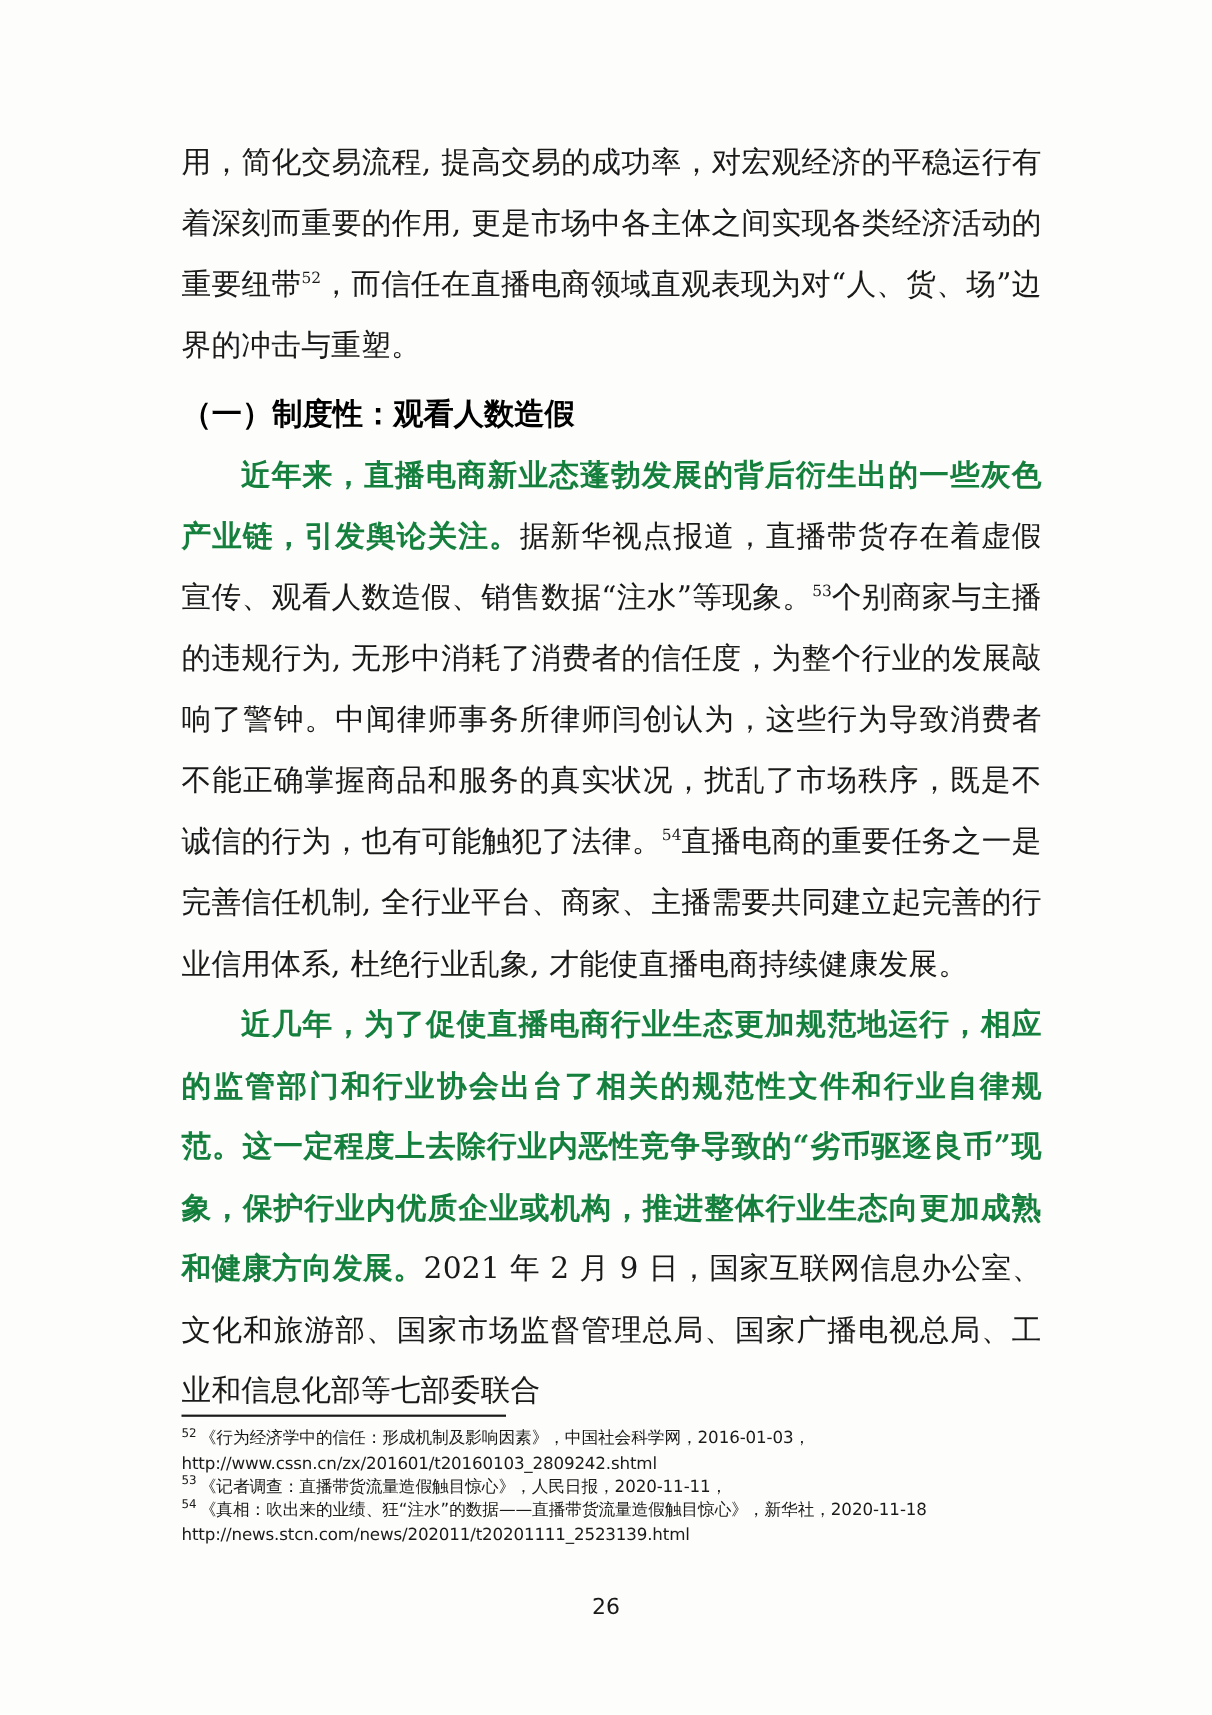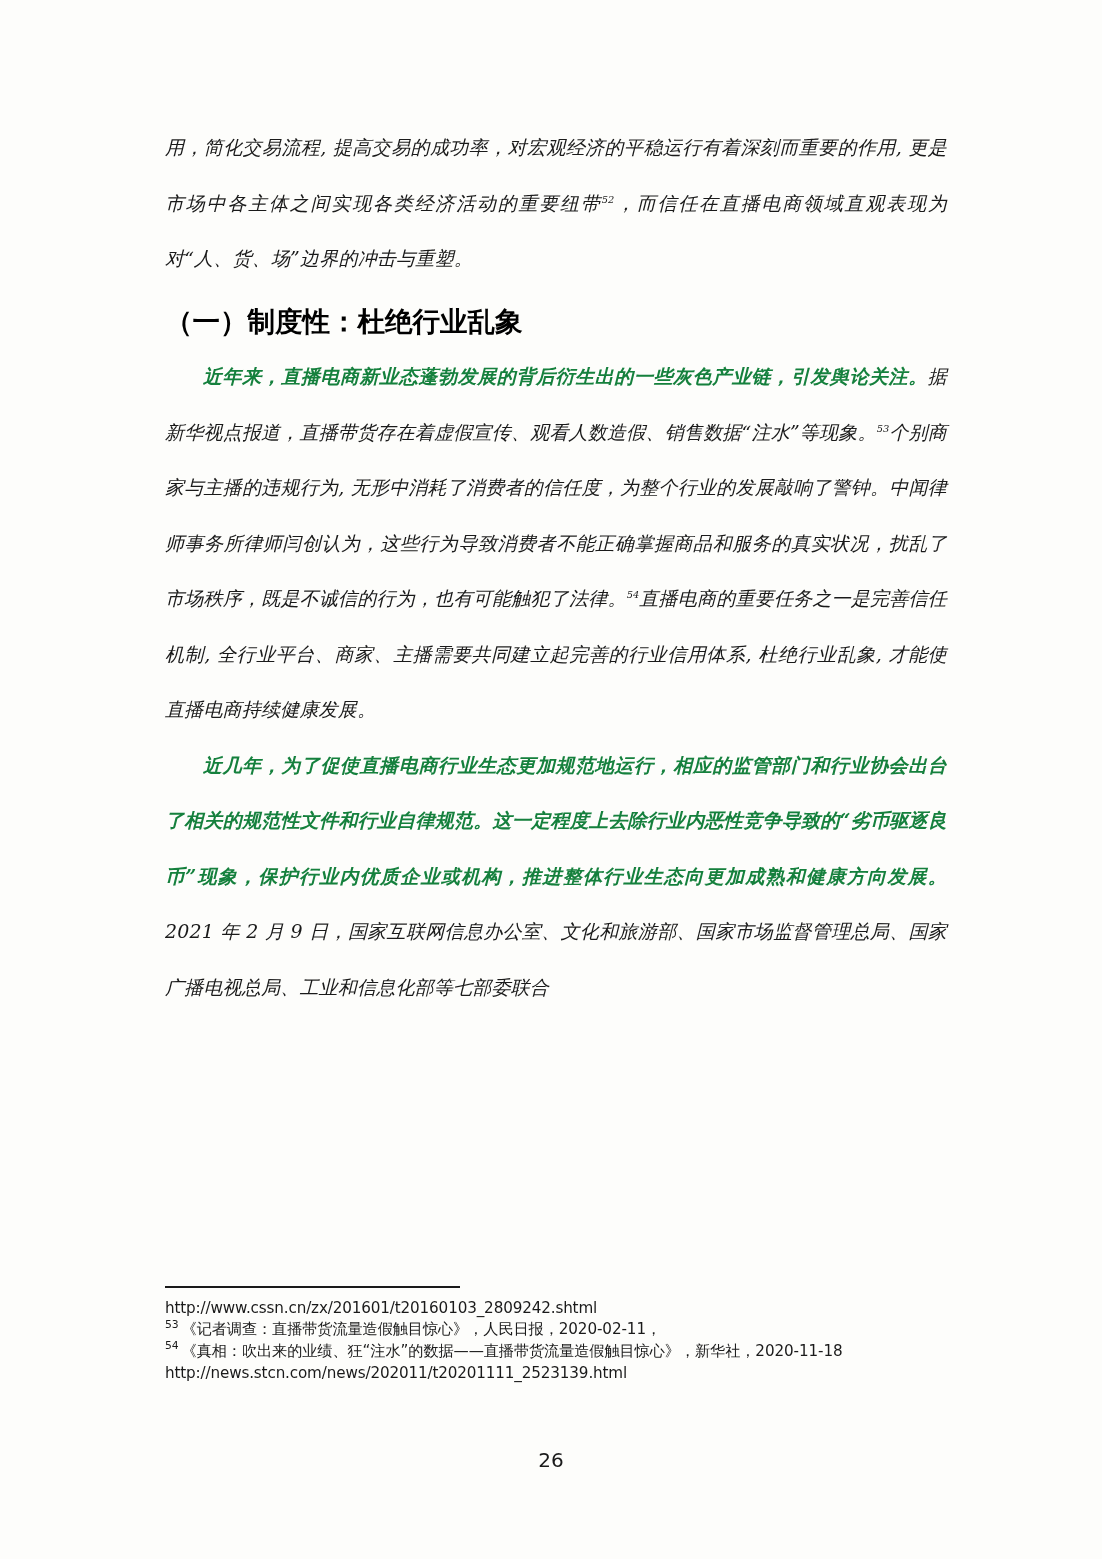--- a/index.html
+++ b/index.html
@@ -21,28 +21,27 @@
   .content {
     position: absolute;
     left: 165px;
     top: 120px;
     width: 782px;
   }
 
   
   .para {
     font-family: "DejaVu Serif", "Liberation Serif", serif;
-    font-size: 19px;
+    font-size: 27px;
     line-height: 55.5px;
     color: #1a1a1a;
     text-align: justify;
     text-justify: inter-character;
     margin: 0;
     letter-spacing: 0.2px;
-    font-style: italic;
   }
   .para.indent { text-indent: 2em; }
   .para + .para { margin-top: 0; }
 
   .b { font-weight: bold; color: #15803d; }
   .reg { font-weight: normal; }
 
   sup.fn {
     font-size: 0.52em;
     vertical-align: super;
@@ -117,34 +116,35 @@
 <body>
 
 <div class="page">
 
   <div class="content">
 
     <p class="para"><span>用，简化交易流程, 提高交易的成功率，对宏观经济的平稳运行有着深刻而重要的作用, 更是市场中各主体之间实现各类经济活动的重要纽带</span><sup class="fn">52</sup><span>，而信任在直播电商领域直观表现为对“人、货、场”边界的冲击与重塑。</span></p>
 
     <div class="gap-sm"></div>
 
-    <p class="heading">（一）制度性：杜绝行业乱象</p>
+    <p class="heading">（一）制度性：观看人数造假</p>
 
     <p class="para indent"><span class="b">近年来，直播电商新业态蓬勃发展的背后衍生出的一些灰色产业链，引发舆论关注。</span><span class="reg">据新华视点报道，直播带货存在着虚假宣传、观看人数造假、销售数据“注水”等现象。</span><sup class="fn">53</sup><span class="reg">个别商家与主播的违规行为, 无形中消耗了消费者的信任度，为整个行业的发展敲响了警钟。中闻律师事务所律师闫创认为，这些行为导致消费者不能正确掌握商品和服务的真实状况，扰乱了市场秩序，既是不诚信的行为，也有可能触犯了法律。</span><sup class="fn">54</sup><span class="reg">直播电商的重要任务之一是完善信任机制, 全行业平台、商家、主播需要共同建立起完善的行业信用体系, 杜绝行业乱象, 才能使直播电商持续健康发展。</span></p>
 
     <p class="para indent"><span class="b">近几年，为了促使直播电商行业生态更加规范地运行，相应的监管部门和行业协会出台了相关的规范性文件和行业自律规范。这一定程度上去除行业内恶性竞争导致的“劣币驱逐良币”现象，保护行业内优质企业或机构，推进整体行业生态向更加成熟和健康方向发展。</span><span class="reg">2021 年 2 月 9 日，国家互联网信息办公室、文化和旅游部、国家市场监督管理总局、国家广播电视总局、工业和信息化部等七部委联合</span></p>
 
   </div>
 
   <div class="footnotes">
     <div class="fn-rule"></div>
 
+    <p class="fn-item"><span class="fn-num">52</span><span>《行为经济学中的信任：形成机制及影响因素》，中国社会科学网，2016-01-03，</span></p>
     <p class="fn-url">http://www.cssn.cn/zx/201601/t20160103_2809242.shtml</p>
 
-    <p class="fn-item"><span class="fn-num">53</span><span>《记者调查：直播带货流量造假触目惊心》，人民日报，2020-02-11，</span></p>
+    <p class="fn-item"><span class="fn-num">53</span><span>《记者调查：直播带货流量造假触目惊心》，人民日报，2020-11-11，</span></p>
 
     <p class="fn-item"><span class="fn-num">54</span><span>《真相：吹出来的业绩、狂“注水”的数据——直播带货流量造假触目惊心》，新华社，2020-11-18</span></p>
     <p class="fn-url">http://news.stcn.com/news/202011/t20201111_2523139.html</p>
   </div>
 
   <div class="page-number">26</div>
 
 </div>
 
 </body></html>

